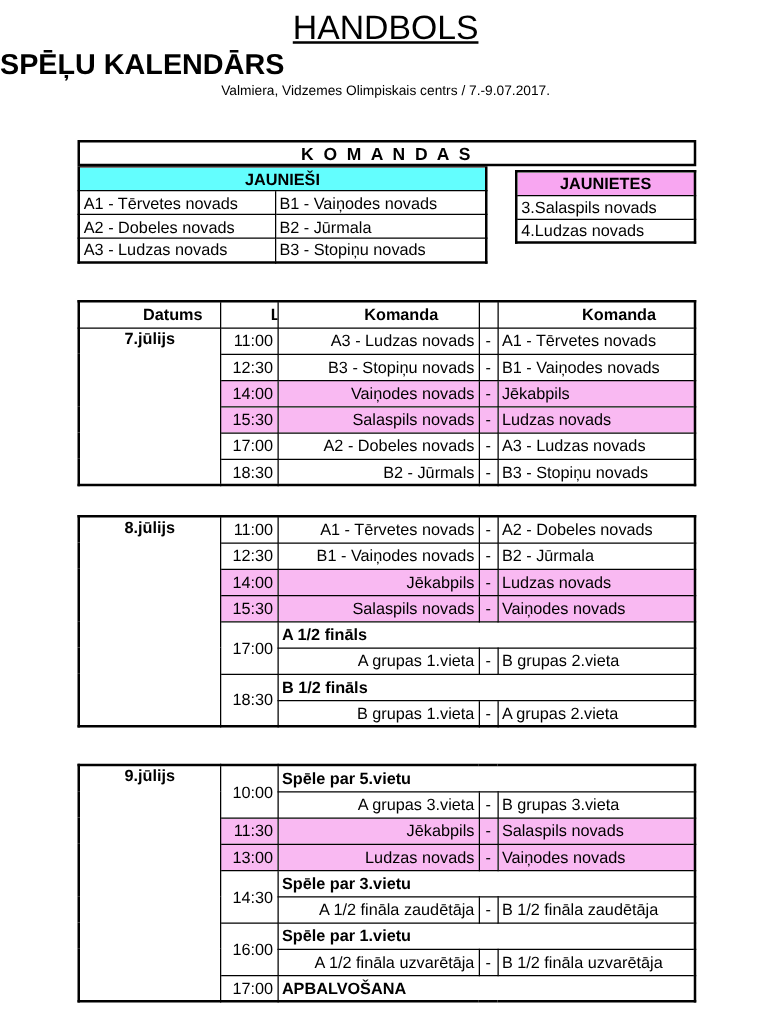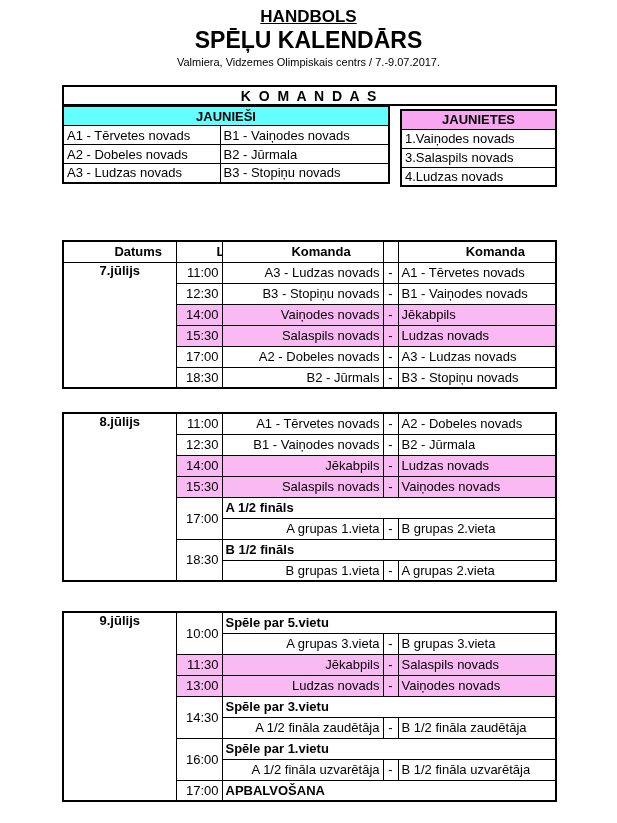--- a/index.html
+++ b/index.html
@@ -6,40 +6,40 @@
   html, body { margin: 0; padding: 0; }
   body {
     width: 617px; height: 823px;
     background: #fff; color: #000;
     font-family: "Liberation Sans", sans-serif;
   }
   .page { position: relative; width: 617px; height: 823px; overflow: hidden; }
 
   .title1 {
     margin-top: 7px; text-align: center;
-    font-size: 17px; font-weight: bold;
+    font-size: 27px; font-weight: normal;
   }
   .title1 span { text-decoration: underline; }
-  .title2 { text-align: center; font-size: 23px; font-weight: bold; line-height: 26px; }
+  .title2 { font-size: 23px; font-weight: bold; line-height: 26px; }
   .subtitle { text-align: center; font-size: 11px; margin-top: 3px; }
 
   
-  .komandas { position: absolute; left: 62px; top: 85px; width: 495px; }
+  .komandas { position: absolute; left: 62px; top: 112px; width: 495px; }
   .komandas-header {
     border: 2px solid #000; height: 21px; line-height: 18px;
     text-align: center; font-weight: bold; font-size: 14px; letter-spacing: 2px;
   }
   .teams-row { display: flex; align-items: flex-start; }
   table.teams { border-collapse: collapse; table-layout: fixed; }
   table.teams td {
     border: 1px solid #000; height: 19px; font-size: 13px;
     padding: 0 3px; white-space: nowrap; overflow: hidden;
   }
   table.boys { width: 330px; border: 2px solid #000; border-top-width: 1px; }
-  table.girls { width: 159px; margin-left: 10px; margin-top: 3px; border: 2px solid #000; }
+  table.girls { width: 159px; margin-left: 22px; margin-top: 3px; border: 2px solid #000; }
   .boys .hdr td { background: var(--cyan, #66FFFF); font-weight: bold; text-align: center; }
   .girls .hdr td { background: var(--pink_header, #F8A6F1); font-weight: bold; text-align: center; }
 
   
   table.sched {
     position: absolute; left: 62px; width: 493px;
     border-collapse: collapse; table-layout: fixed;
     border: 2px solid #000;
   }
   table.sched th, table.sched td {
@@ -92,23 +92,20 @@
           <td>B3 - Stopiņu novads</td>
         </tr>
       </tbody>
         </table>
       <table class="teams girls">
         <tbody>
             <tr class="hdr">
               <td>JAUNIETES</td>
             </tr>
         <tr>
-              <td>1.Vaiņodes novads</td>
-            </tr>
-        <tr>
               <td>3.Salaspils novads</td>
             </tr>
         <tr>
               <td>4.Ludzas novads</td>
             </tr>
       </tbody>
         </table>
     </div>
   </div>
 

